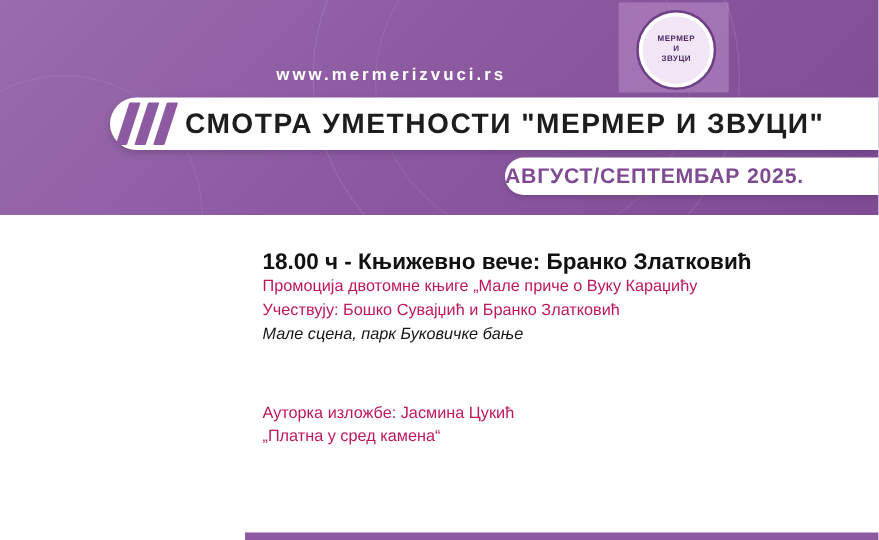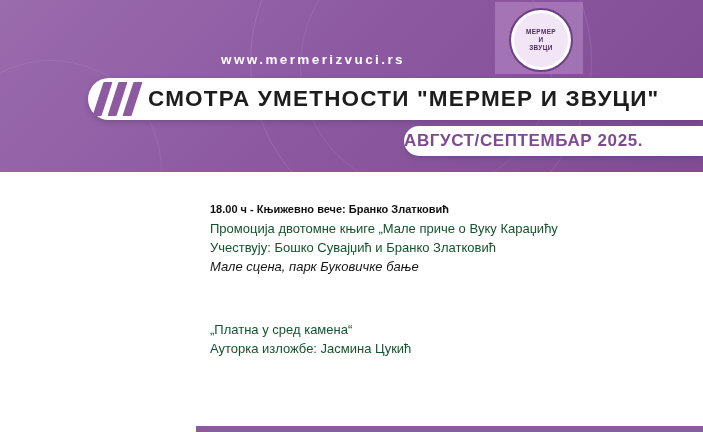--- a/index.html
+++ b/index.html
@@ -221,27 +221,27 @@
     height: 1px;
     background: rgba(255,255,255,0.35);
   }
   .entry-body {
     position: absolute;
     left: 210px;
     width: 470px;
   }
   .line-title {
     color: #111111;
-    font-size: 11px;
+    font-size: 18px;
     font-weight: bold;
     line-height: 19px;
     margin: 0;
   }
   .line-plain {
-    color: #14532d;
+    color: #be185d;
     font-size: 13px;
     line-height: 19px;
     margin: 0;
   }
   .line-italic {
     color: #161616;
     font-size: 13px;
     font-style: italic;
     line-height: 19px;
     margin: 0;
@@ -303,19 +303,19 @@
       <p class="line-plain">Промоција двотомне књиге „Мале приче о Вуку Караџићу</p>
       <p class="line-plain">Учествују: Бошко Сувајџић и Бранко Златковић</p>
       <p class="line-italic">Мале сцена, парк Буковичке бање</p>
     </div>
   </div>
   <div class="entry-sep" style="top:292px;"></div>
 
   <div class="entry" style="top:320px;">
     <div class="entry-date">08. СЕПТЕМБАР</div>
     <div class="entry-body">
+      <p class="line-plain">Ауторка изложбе: Јасмина Цукић</p>
       <p class="line-plain">„Платна у сред камена“</p>
-      <p class="line-plain">Ауторка изложбе: Јасмина Цукић</p>
     </div>
   </div>
 
   <div class="bottom-rule"></div>
 </div>
 
 </body></html>

